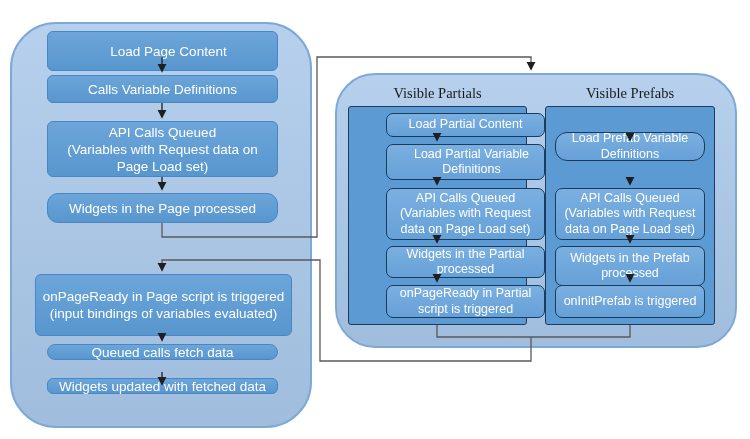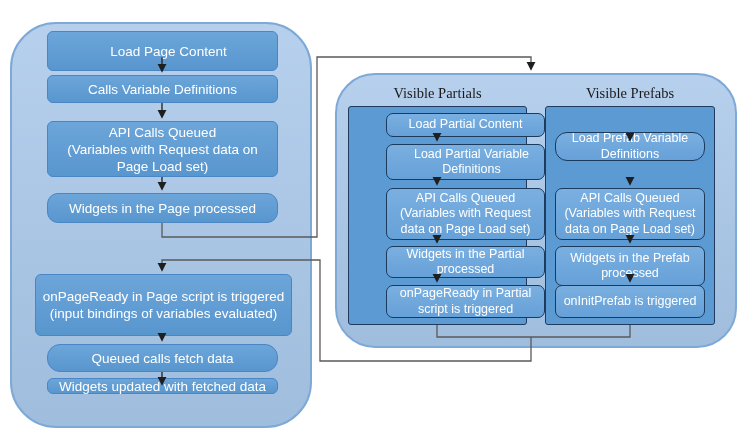--- a/index.html
+++ b/index.html
@@ -57,21 +57,21 @@
   <div id="left-container" class="container"></div>
 
   <div class="box left-box" style="top:31px;height:40px;padding-left:12px;">Load Page Content</div>
   <div class="box left-box" style="top:75px;height:28px;">Calls Variable Definitions</div>
   <div class="box left-box" style="top:121px;height:56px;">API Calls Queued
 (Variables with Request data on
 Page Load set)</div>
   <div class="box left-box" style="top:193px;height:30px;border-radius:11px;">Widgets in the Page processed</div>
   <div class="box" style="left:35px;top:274px;width:257px;height:62px;">onPageReady in Page script is triggered
 (input bindings of variables evaluated)</div>
-  <div class="box left-box" style="top:344px;height:28px;border-radius:13px;">Queued calls fetch data</div>
+  <div class="box left-box" style="top:344px;height:16px;border-radius:13px;">Queued calls fetch data</div>
   <div class="box left-box" style="top:378px;height:16px;text-align:right;">Widgets updated with fetched data</div>
 
   <div id="right-container" class="container"></div>
 
   <div id="partials-title" class="panel-title">Visible Partials</div>
   <div id="prefabs-title" class="panel-title">Visible Prefabs</div>
 
   <div id="partials-panel" class="panel"></div>
   <div id="prefabs-panel" class="panel"></div>
 

